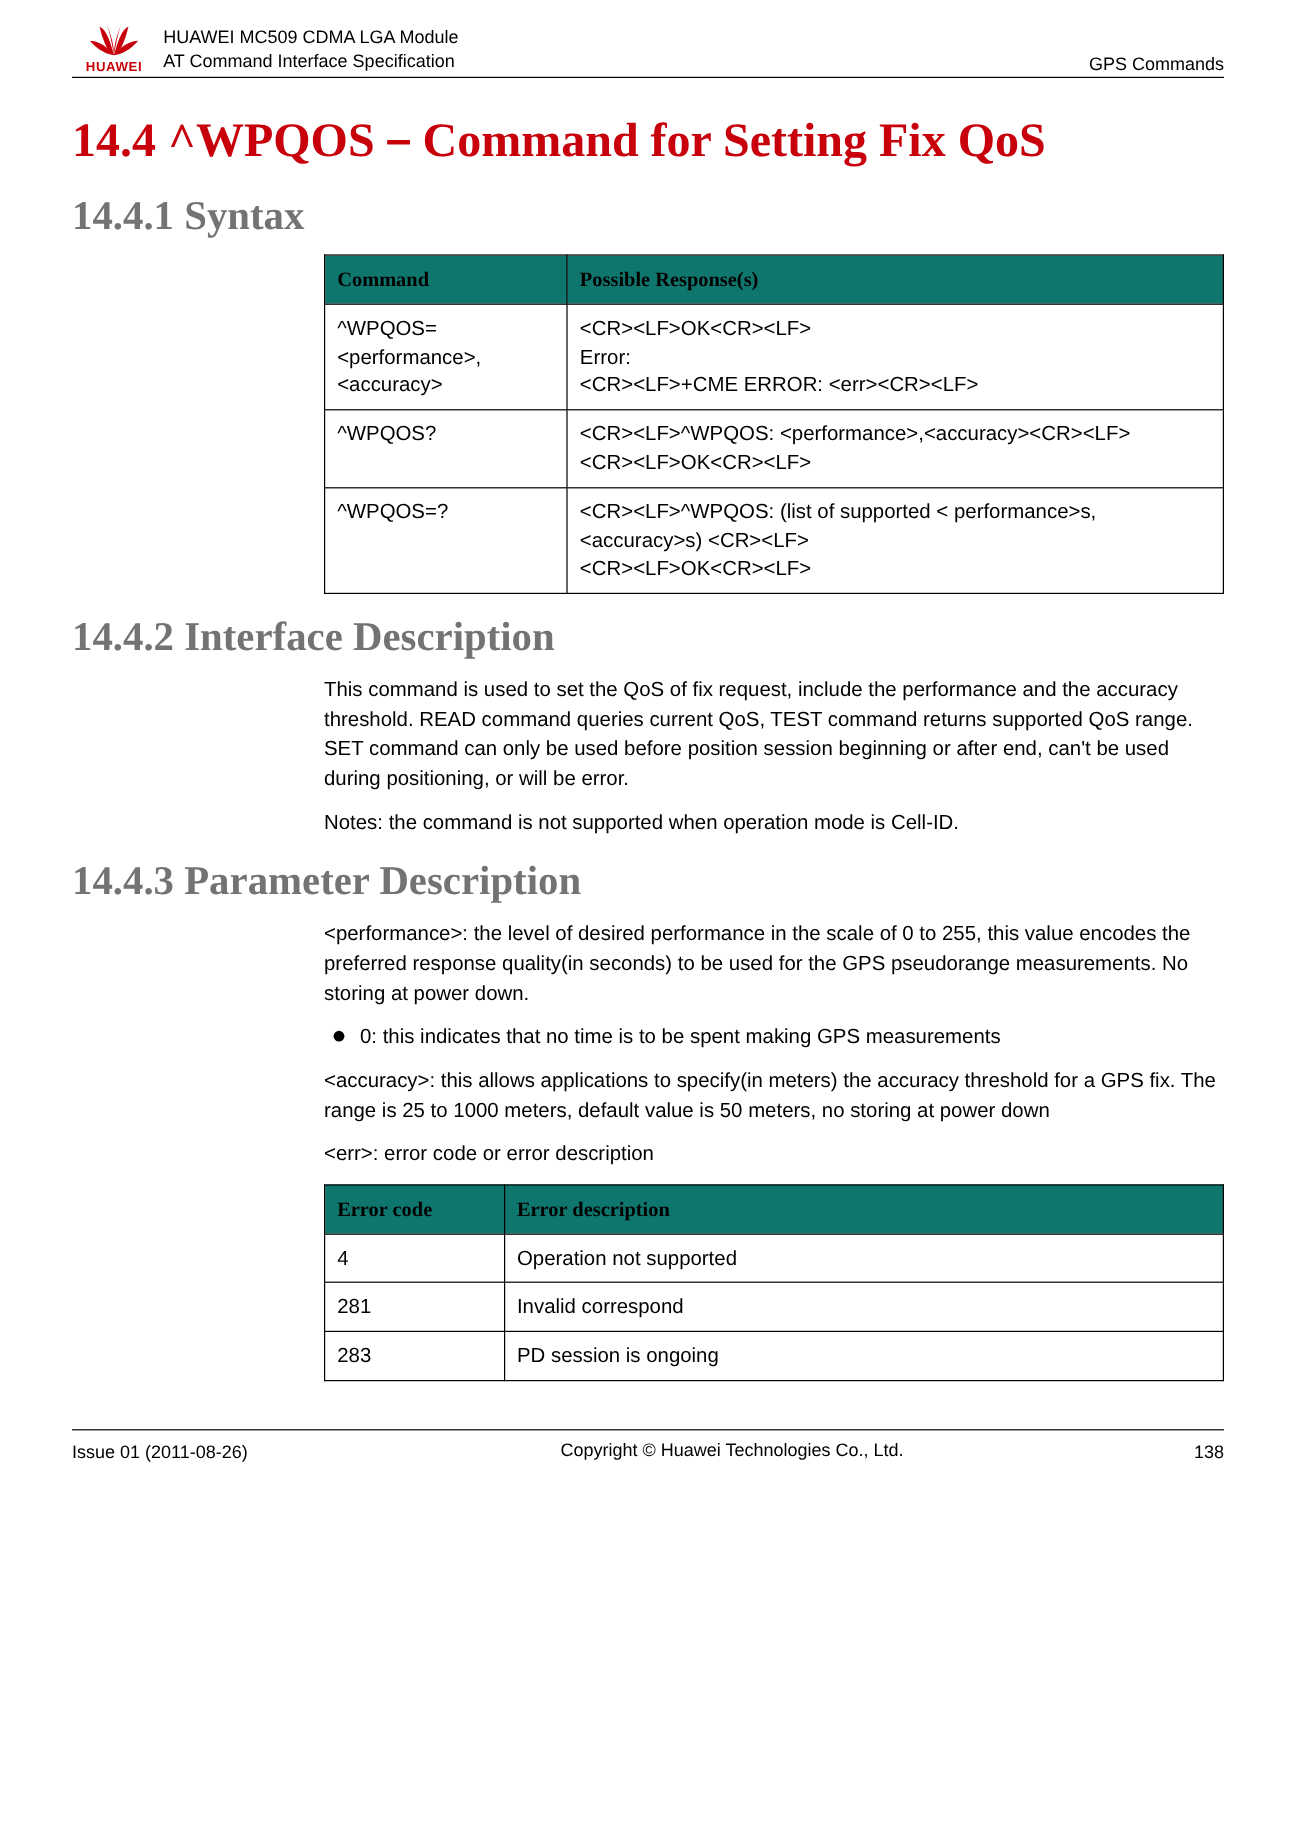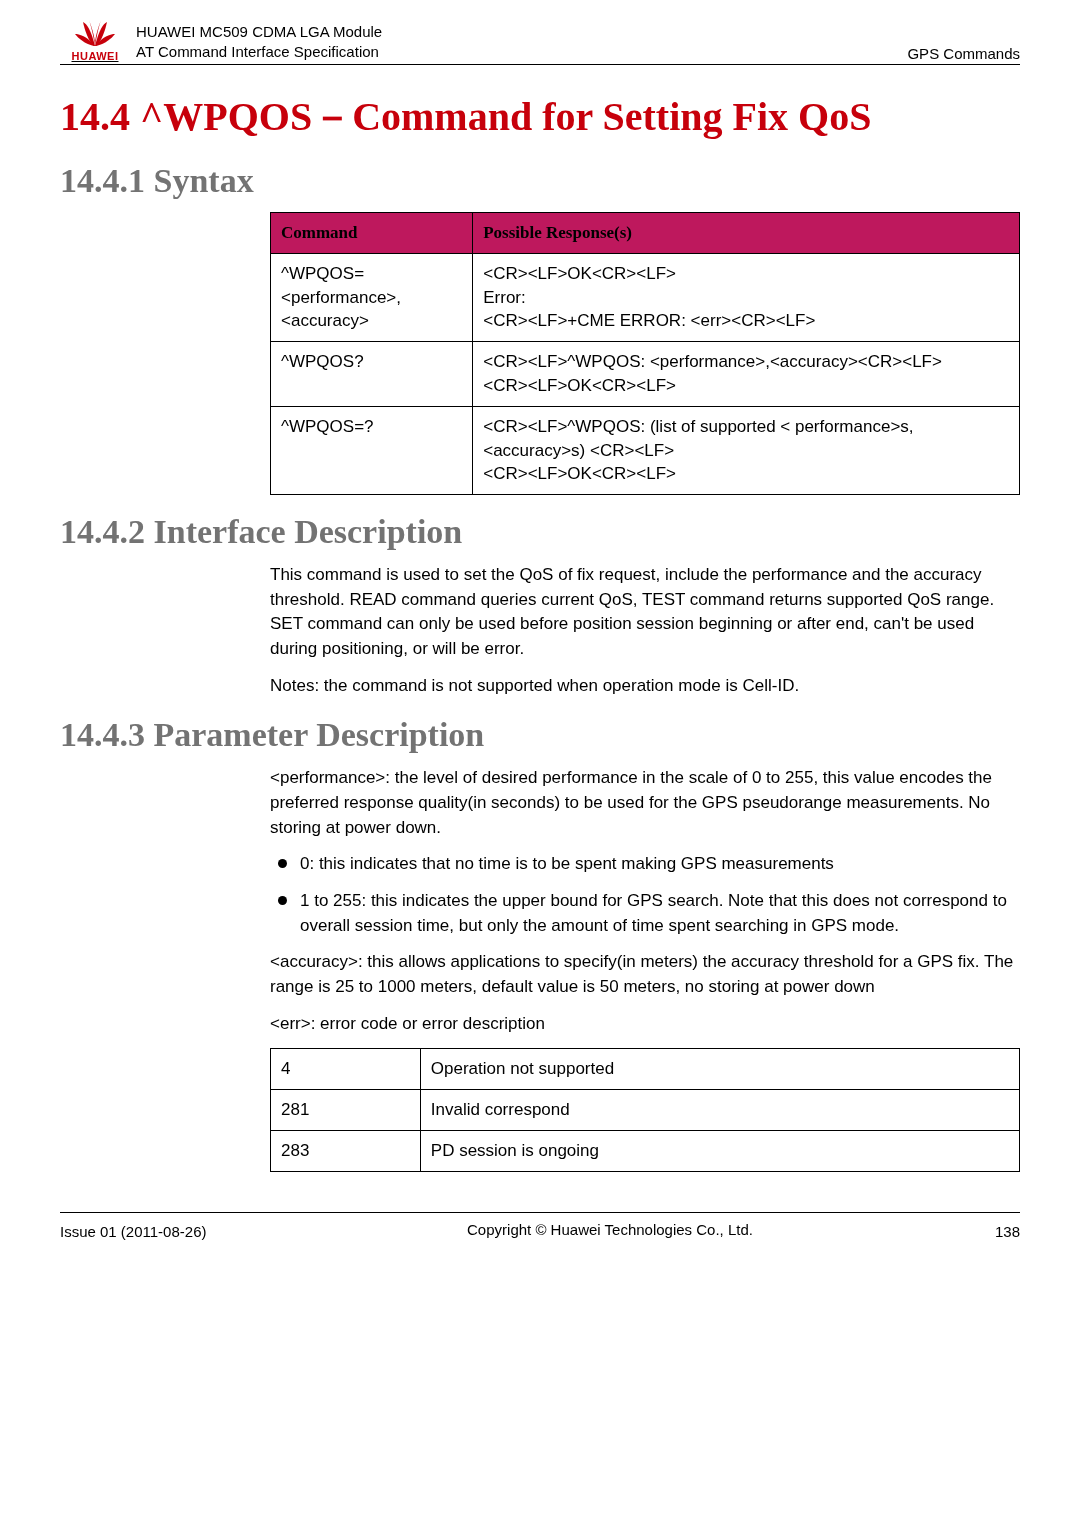--- a/index.html
+++ b/index.html
@@ -17,21 +17,20 @@
     align-items: flex-end;
     border-bottom: 1px solid #000;
     padding-bottom: 2px;
     margin-bottom: 22px;
   }
   .logo-block {
     display: flex;
     flex-direction: column;
     align-items: center;
     width: 70px;
-    text-decoration: underline;
   }
   .logo-shape {
     width: 44px;
     height: 28px;
   }
   .logo-text {
     color: #c7000b;
     font-weight: bold;
     font-size: 11px;
     letter-spacing: 0.5px;
@@ -71,21 +70,21 @@
   }
   table.bordered th, table.bordered td {
     border: 1.5px solid #000;
     padding: 8px 10px;
     text-align: left;
     vertical-align: top;
     font-size: 17px;
     line-height: 1.4;
   }
   table.bordered th {
-    background: #be185d;
+    background: #0f766e;
     font-family: "Palatino Linotype", "Book Antiqua", Palatino, serif;
     font-weight: bold;
   }
   table.resp th:first-child, table.resp td:first-child { width: 27%; }
   table.err th:first-child, table.err td:first-child { width: 20%; }
   p.para {
     margin: 8px 0 12px 0;
     line-height: 1.45;
   }
   ul.bullets {
@@ -182,27 +181,30 @@
 <div class="body-block">
   <p class="para">This command is used to set the QoS of fix request, include the performance and the accuracy threshold. READ command queries current QoS, TEST command returns supported QoS range. SET command can only be used before position session beginning or after end, can't be used during positioning, or will be error.</p>
   <p class="para">Notes: the command is not supported when operation mode is Cell-ID.</p>
 </div>
 
 <h2 class="sub-heading">14.4.3 Parameter Description</h2>
 <div class="body-block">
   <p class="para">&lt;performance&gt;: the level of desired performance in the scale of 0 to 255, this value encodes the preferred response quality(in seconds) to be used for the GPS pseudorange measurements. No storing at power down.</p>
   <ul class="bullets">
     <li>0: this indicates that no time is to be spent making GPS measurements</li>
-    <li>1 to 255: this indicates the upper bound for GPS search. Note that this does not correspond to overall session time, but only the amount of time spent searching in GPS mode.</li>
   </ul>
   <p class="para">&lt;accuracy&gt;: this allows applications to specify(in meters) the accuracy threshold for a GPS fix. The range is 25 to 1000 meters, default value is 50 meters, no storing at power down</p>
   <p class="para">&lt;err&gt;: error code or error description</p>
 
   <table class="bordered err">
     <tbody>
+        <tr>
+      <th>Error code</th>
+      <th>Error description</th>
+    </tr>
     <tr>
       <td>4</td>
       <td>Operation not supported</td>
     </tr>
     <tr>
       <td>281</td>
       <td>Invalid correspond</td>
     </tr>
     <tr>
       <td>283</td>

